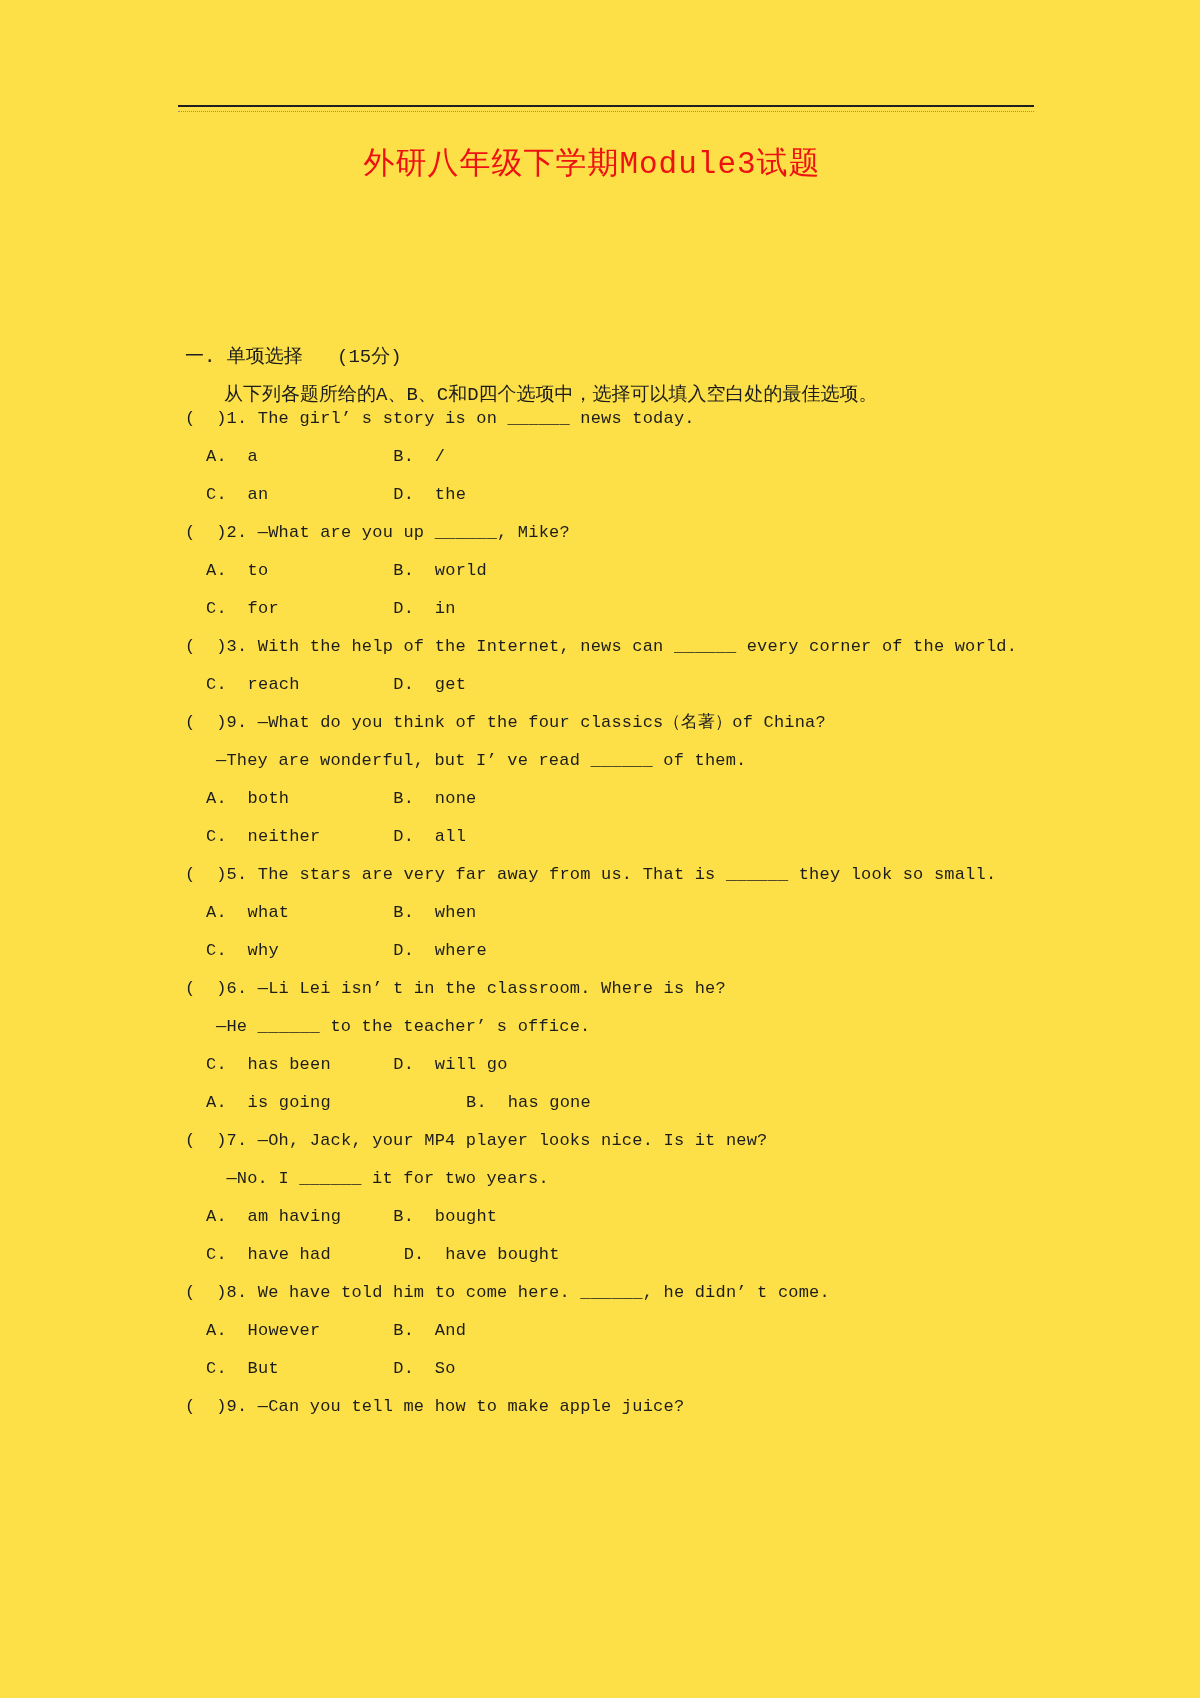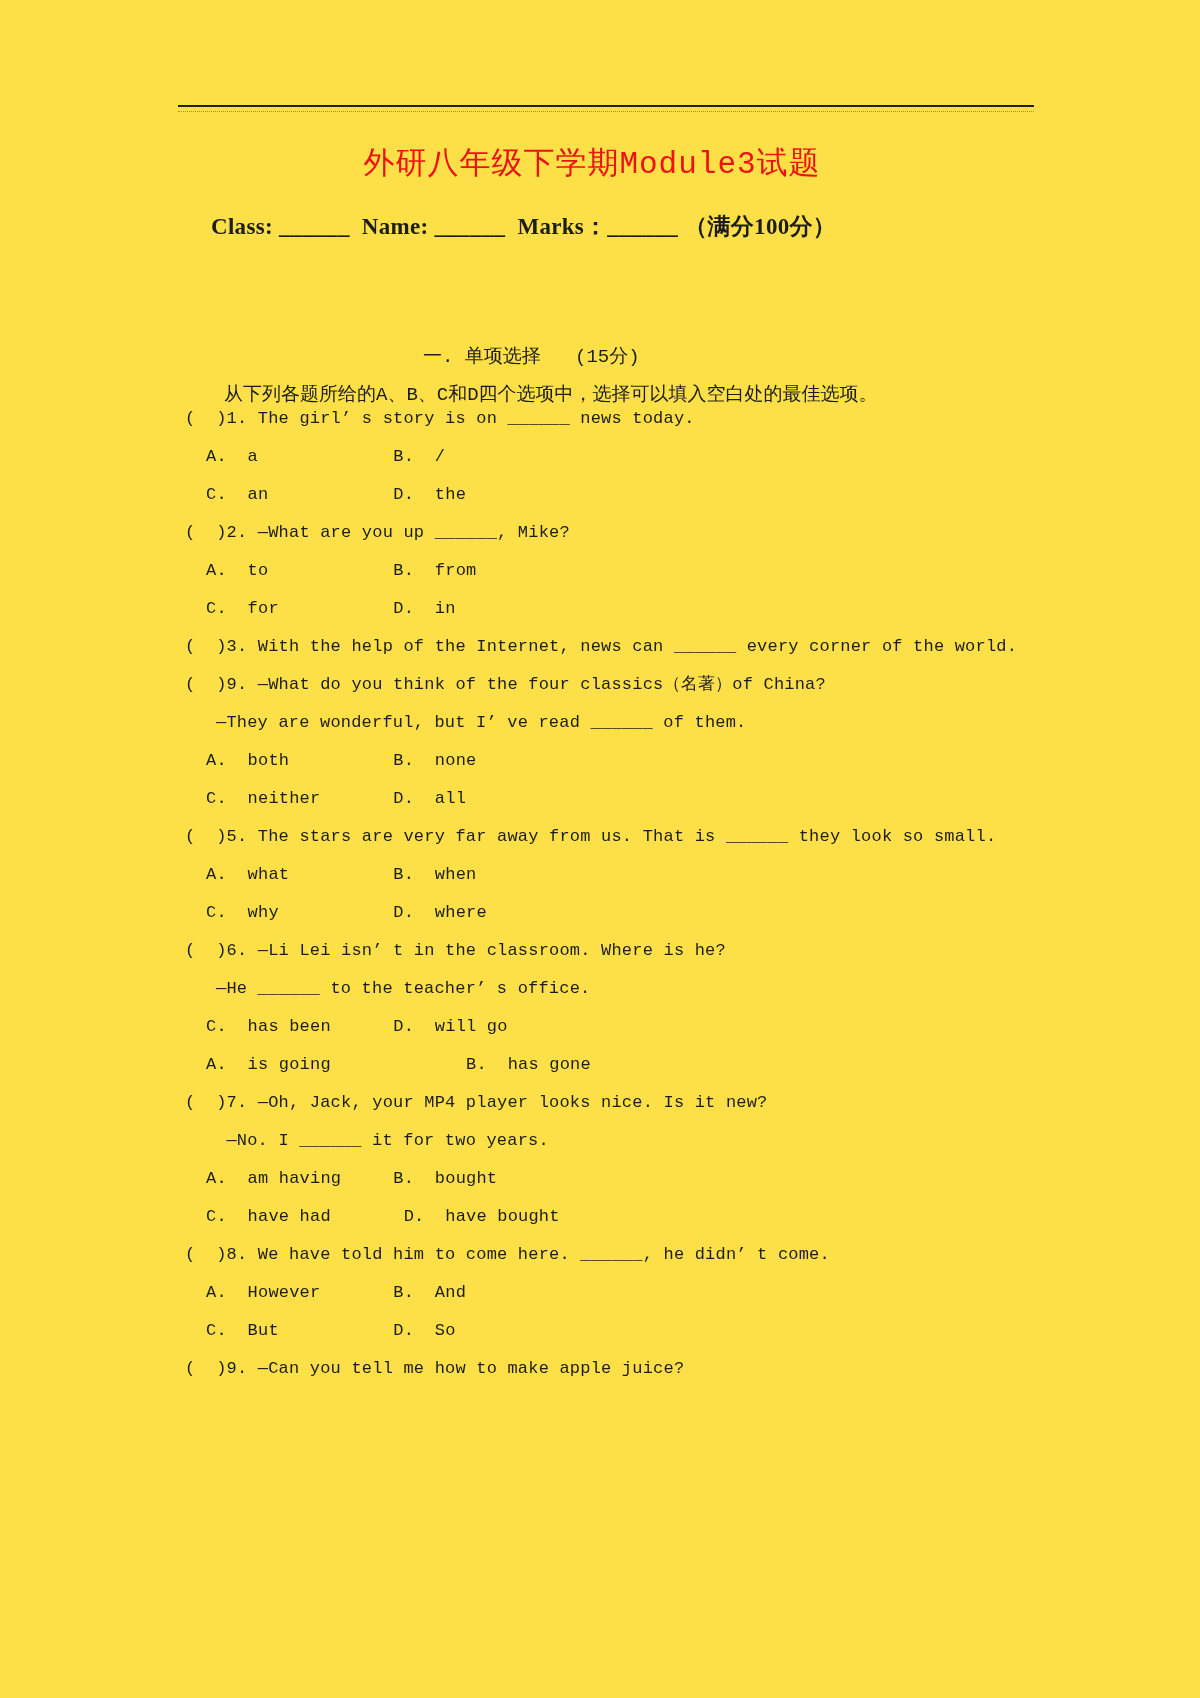--- a/index.html
+++ b/index.html
@@ -25,49 +25,49 @@
     white-space:pre;
   }
   .info-line{
     position:absolute;left:211px;top:211px;
     font-family:"Liberation Serif","DejaVu Serif",serif;
     font-weight:700;font-size:23px;
     white-space:pre;letter-spacing:0.3px;
   }
   .section-block{position:absolute;left:185px;top:338px;}
   .cn-line{
-    font-size:19px;line-height:38px;white-space:pre;text-align:center;
+    font-size:19px;line-height:38px;white-space:pre;
   }
   .instruction{padding-left:39px;}
   #questions{position:absolute;left:185px;top:400px;}
   .line{
     font-size:17px;line-height:38px;white-space:pre;letter-spacing:0.2px;
   }
   .cont{padding-left:31px;}
   .opts{padding-left:21px;}
 </style>
 </head>
 <body>
 
 <div class="page">
   <div class="top-rule"></div>
   <h1 class="title">外研八年级下学期Module3试题</h1>
-  <div class="info-line">Class: ______  Name: ______  Marks：______ （满分100分）</div>
   <div class="section-block">
     <div class="cn-line">一. 单项选择   (15分)</div>
     <div class="cn-line instruction">从下列各题所给的A、B、C和D四个选项中，选择可以填入空白处的最佳选项。</div>
   </div>
   <div id="questions">
       <div class="line">(  )1. The girl’ s story is on ______ news today.</div>
       <div class="line opts">A.  a             B.  /</div>
       <div class="line opts">C.  an            D.  the</div>
       <div class="line">(  )2. —What are you up ______, Mike?</div>
-      <div class="line opts">A.  to            B.  from</div>
+      <div class="line opts">A.  to            B.  world</div>
       <div class="line opts">C.  for           D.  in</div>
       <div class="line">(  )3. With the help of the Internet, news can ______ every corner of the world.</div>
+      <div class="line opts">C.  reach         D.  get</div>
       <div class="line">(  )9. —What do you think of the four classics（名著）of China?</div>
       <div class="line cont">—They are wonderful, but I’ ve read ______ of them.</div>
       <div class="line opts">A.  both          B.  none</div>
       <div class="line opts">C.  neither       D.  all</div>
       <div class="line">(  )5. The stars are very far away from us. That is ______ they look so small.</div>
       <div class="line opts">A.  what          B.  when</div>
       <div class="line opts">C.  why           D.  where</div>
       <div class="line">(  )6. —Li Lei isn’ t in the classroom. Where is he?</div>
       <div class="line cont">—He ______ to the teacher’ s office.</div>
       <div class="line opts">C.  has been      D.  will go</div>

